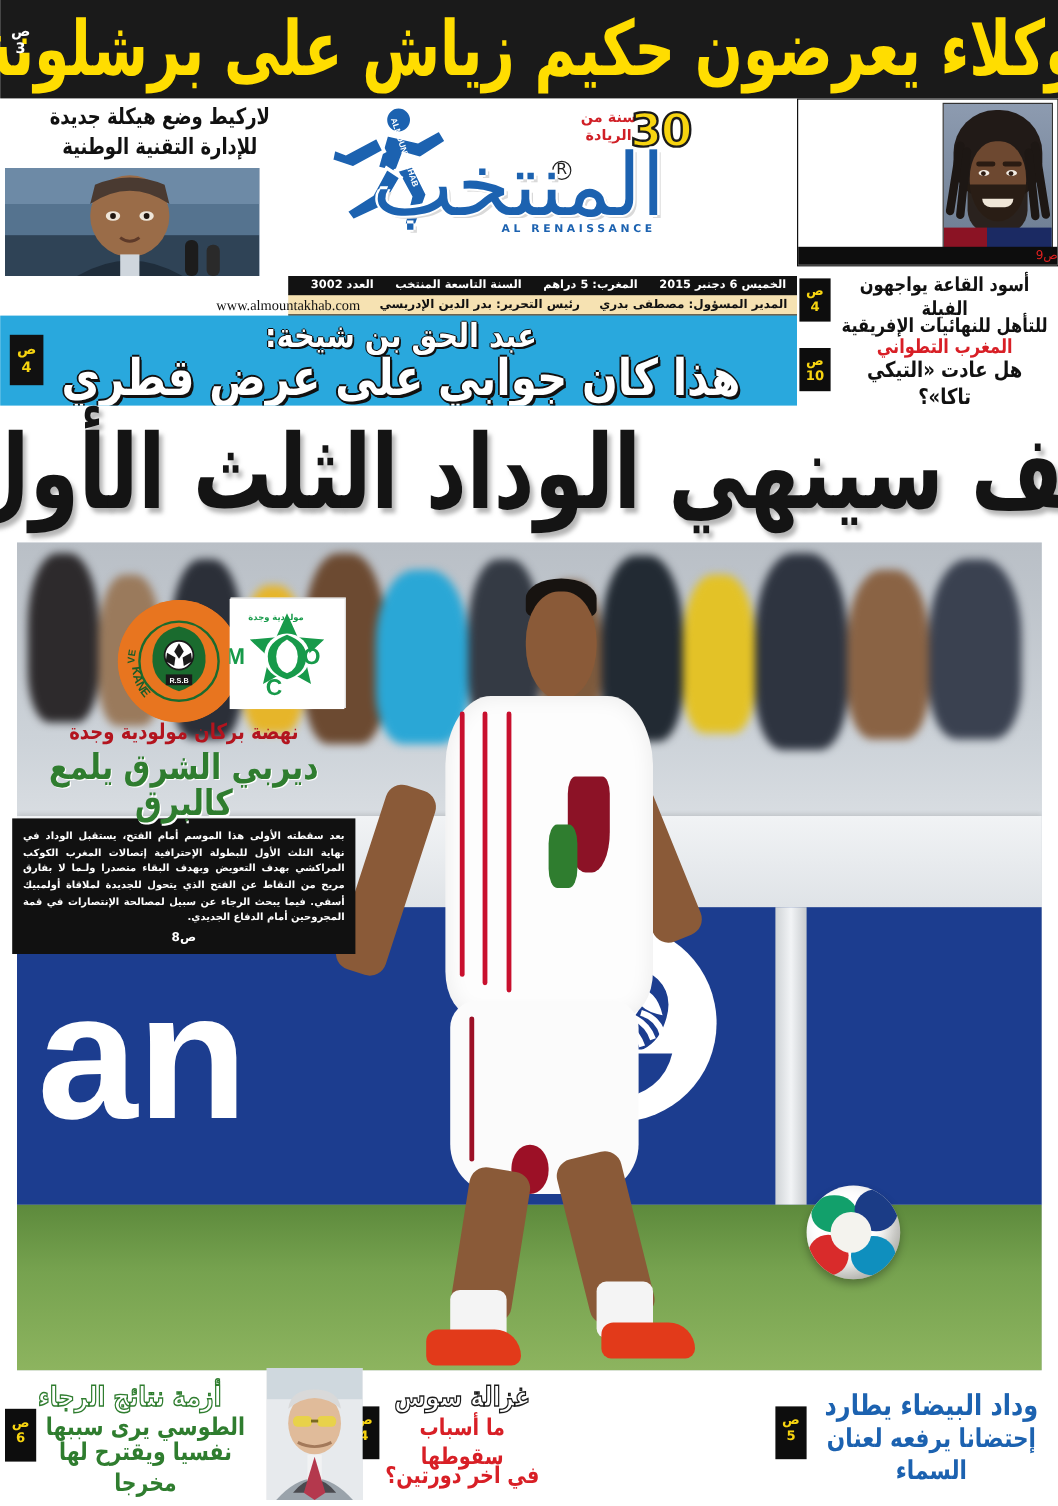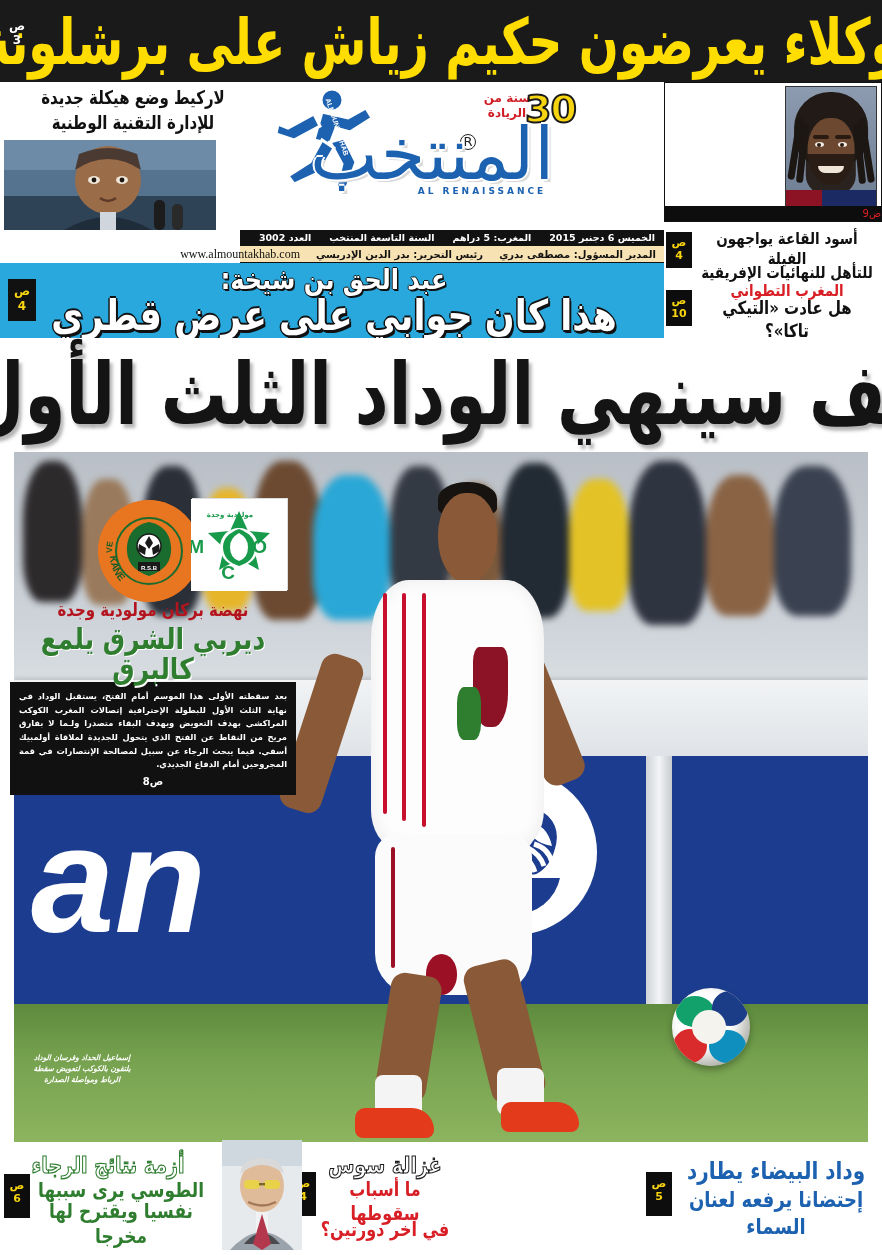--- a/index.html
+++ b/index.html
@@ -187,21 +187,21 @@
   .main-headline-text {
     font-size:66px; font-weight:bold; color:#141414; direction:rtl;
     line-height:1; white-space:nowrap; letter-spacing:-2px;
     transform:scaleY(1.3); transform-origin:center;
     text-shadow: 3px 3px 3px rgba(120,120,120,.55);
   }
 
   
   .main-photo {
     position:absolute; right:14px; top:452px; width:854px; height:690px;
-    overflow:hidden; background:#cfd6dd;font-style:italic;
+    overflow:hidden; background:#cfd6dd;
   }
   .mp-standwall {
     position:absolute; left:0; top:0; width:100%; height:44%;
     background:linear-gradient(180deg,#b9bfc6 0%, #cdd3d9 55%, #e6e9ec 100%);
   }
   .mp-crowdband {
     position:absolute; left:0; top:0; width:100%; height:33%;
     filter: blur(3.5px);
   }
   .blob { position:absolute; border-radius:42% 42% 30% 30%; }
@@ -561,21 +561,20 @@
       <div class="p-stripe" style="left:35%; top:57%; height:18%; background:#9c1026;"></div>
       <div class="p-badge" style="left:44%; top:73%; width:8%; height:6%; background:#9c1026; border-radius:50%;"></div>
       <div class="p-leg" style="left:33%; top:76%; width:13%; height:19%; transform:rotate(9deg);"></div>
       <div class="p-leg" style="left:57%; top:74%; width:14%; height:21%; transform:rotate(-14deg);"></div>
       <div class="p-sock" style="left:31%; top:91%; width:12%; height:7%;"></div>
       <div class="p-sock" style="left:62%; top:90%; width:12%; height:7%;"></div>
       <div class="p-boot" style="left:26%; top:96%; width:20%; height:4.5%;"></div>
       <div class="p-boot" style="left:63%; top:95%; width:20%; height:4.5%;"></div>
     </div>
 
-    <div class="mp-caption">إسماعيل الحداد وفرسان الوداد يلتقون بالكوكب لتعويض سقطة الرباط ومواصلة الصدارة</div>
   </div>
 
   <div class="derby">
 
     <div class="derby-logos">
       <div class="logo-rsb">
         <svg viewBox="0 0 102 102" width="102" height="102">
           <circle cx="51" cy="51" r="51" fill="#e8751f"></circle>
           <circle cx="51" cy="51" r="33" fill="#e8751f" stroke="#1a6b2e" stroke-width="2"></circle>
           <path d="M51 22 q20 4 22 24 q2 22 -22 30 q-24 -8 -22 -30 q2 -20 22 -24 Z" fill="#1a6b2e"></path>

